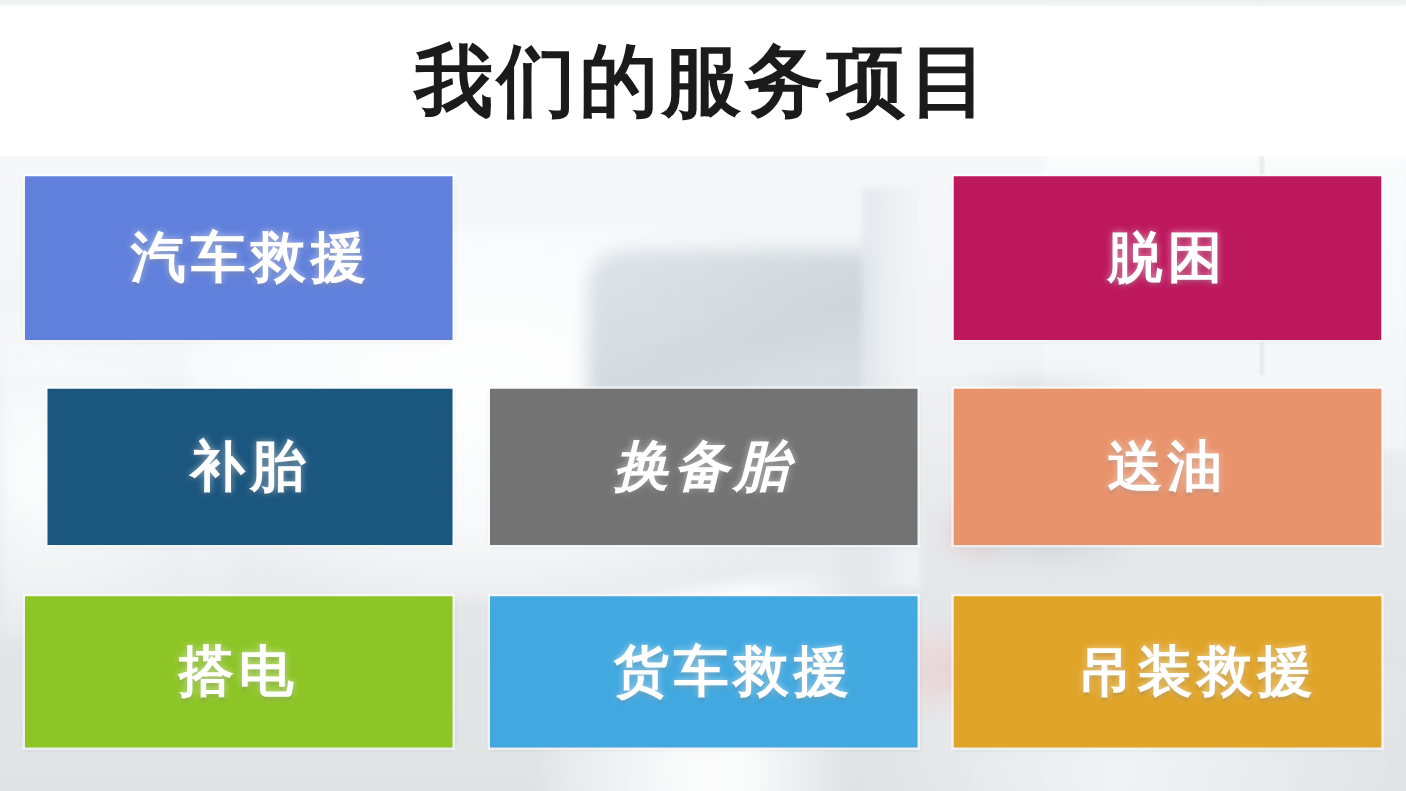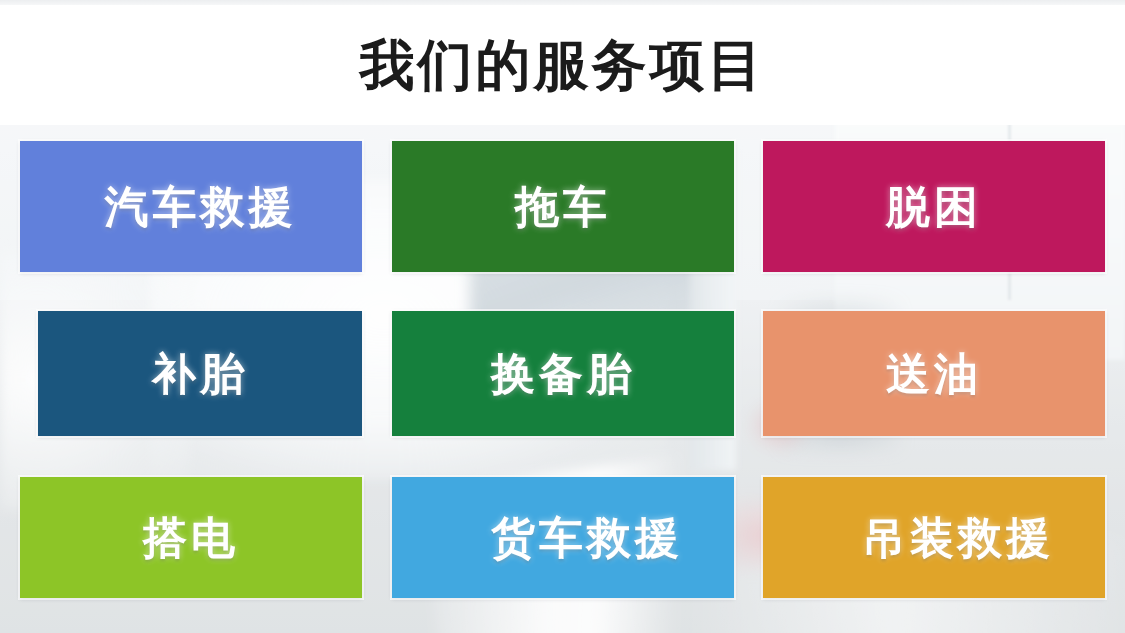--- a/index.html
+++ b/index.html
@@ -112,21 +112,21 @@
   #topstrip {
     position:absolute; left:0; top:0; width:1125px; height:5px;
     background:linear-gradient(180deg,#eceef0 0%,#f6f7f8 100%);
   }
   #header {
     position:absolute; left:0; top:5px; width:1125px; height:120px;
     background:#ffffff;
     display:flex; align-items:center; justify-content:center;
   }
   #page-title {
-    font-size:55px;
+    font-size:63px;
     font-weight:bold;
     letter-spacing:3px;
     color:#1b1b1b;
     line-height:1;
     white-space:nowrap;
   }
 
   
   #grid {
     position:absolute;
@@ -188,33 +188,30 @@
   <div id="header">
     <div id="page-title" style="color: rgb(27, 27, 27);">我们的服务项目</div>
   </div>
 
   <div id="grid">
 
     <div class="tile r1c1" style="background-color: rgb(97, 128, 219);">
       <span class="tile-label" style="color: rgb(255, 255, 255);">汽车救援</span>
     </div>
 
-    <div class="tile r1c2" style="background-color: rgb(42, 122, 39);">
-      <span class="tile-label" style="color: rgb(255, 255, 255);">拖车</span>
-    </div>
 
     <div class="tile r1c3" style="background-color: #be185d;">
       <span class="tile-label" style="color: rgb(255, 255, 255);">脱困</span>
     </div>
 
     <div class="tile r2c1" style="background-color: rgb(27, 86, 126);">
       <span class="tile-label" style="color: rgb(255, 255, 255);">补胎</span>
     </div>
 
-    <div class="tile r2c2" style="background-color: #15803d;">
+    <div class="tile r2c2" style="background-color: #737373; font-style: italic;">
       <span class="tile-label" style="color: rgb(255, 255, 255);">换备胎</span>
     </div>
 
     <div class="tile r3c1" style="background-color: rgb(141, 197, 39);">
       <span class="tile-label" style="color: rgb(255, 255, 255);">搭电</span>
     </div>
 
     <div class="tile r2c3" style="background-color: rgb(232, 147, 108);">
       <span class="tile-label" style="color: rgb(255, 255, 255);">送油</span>
     </div>

